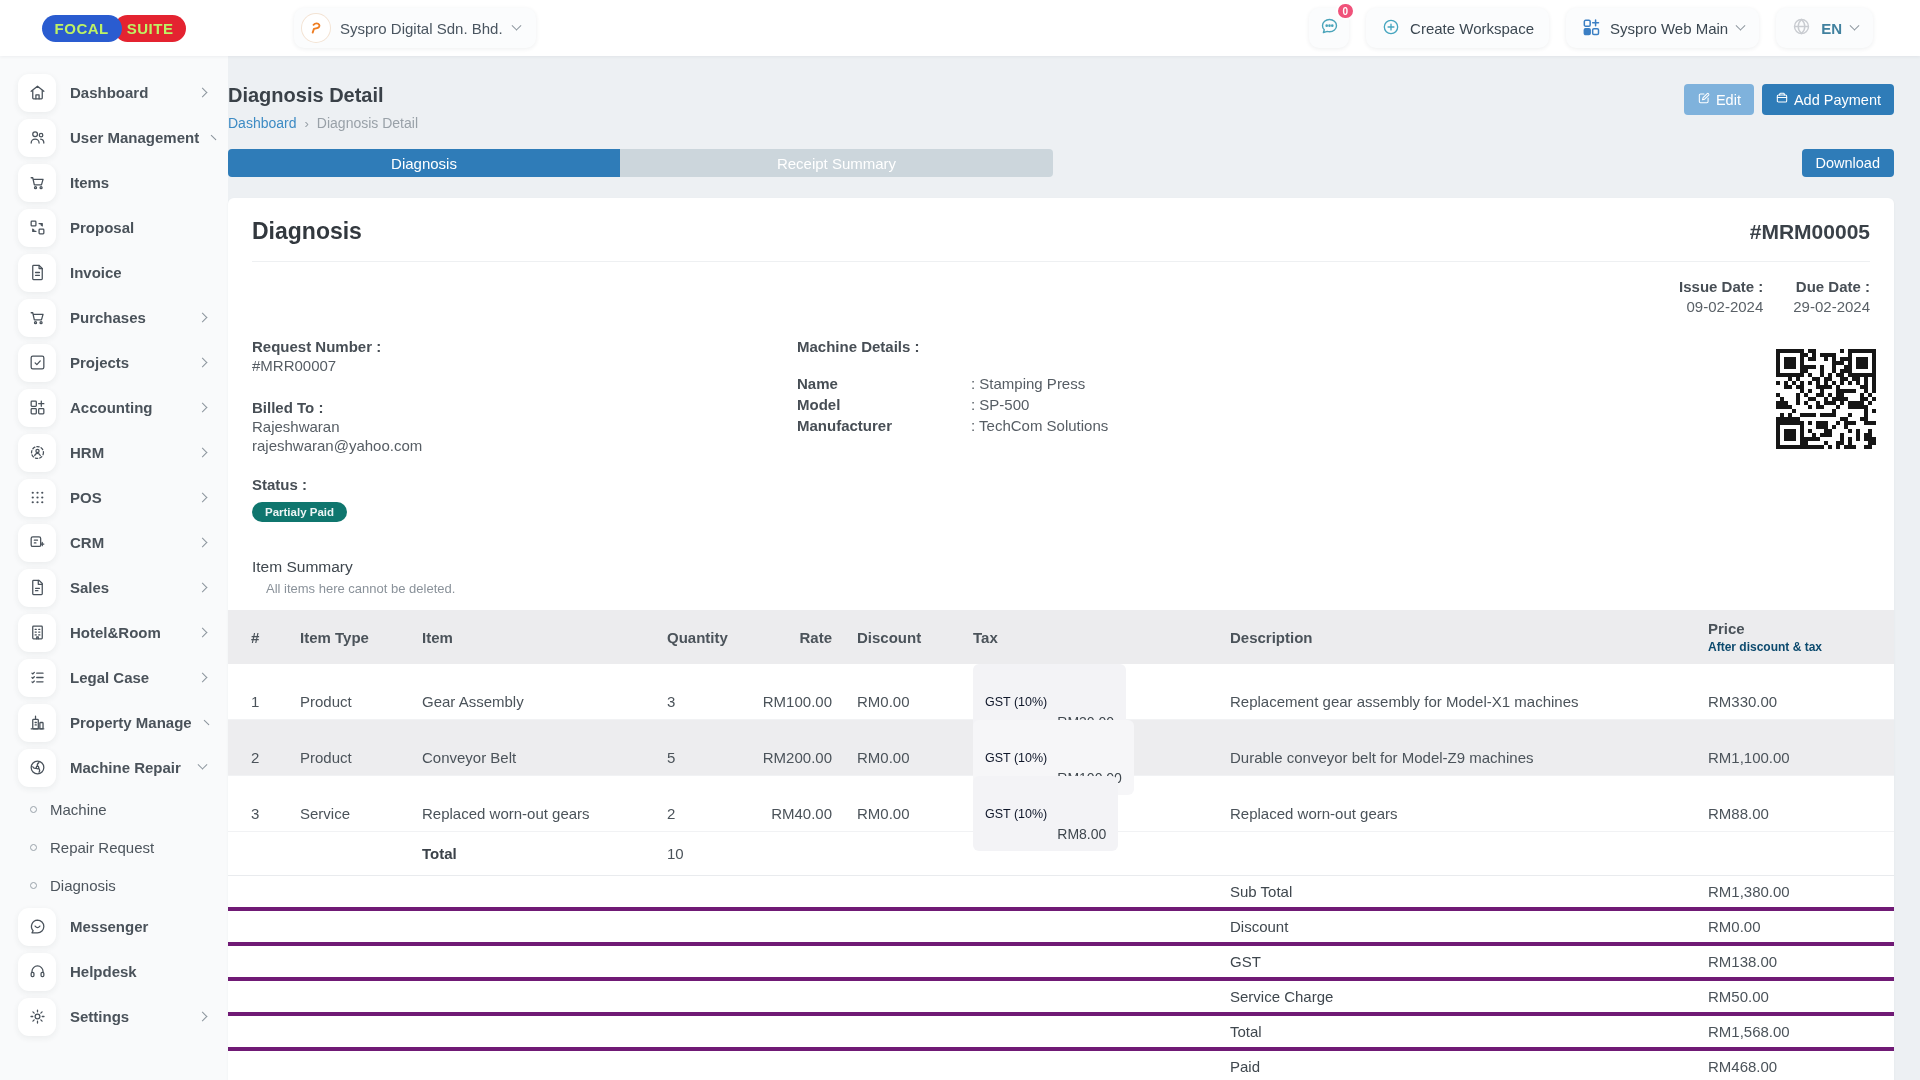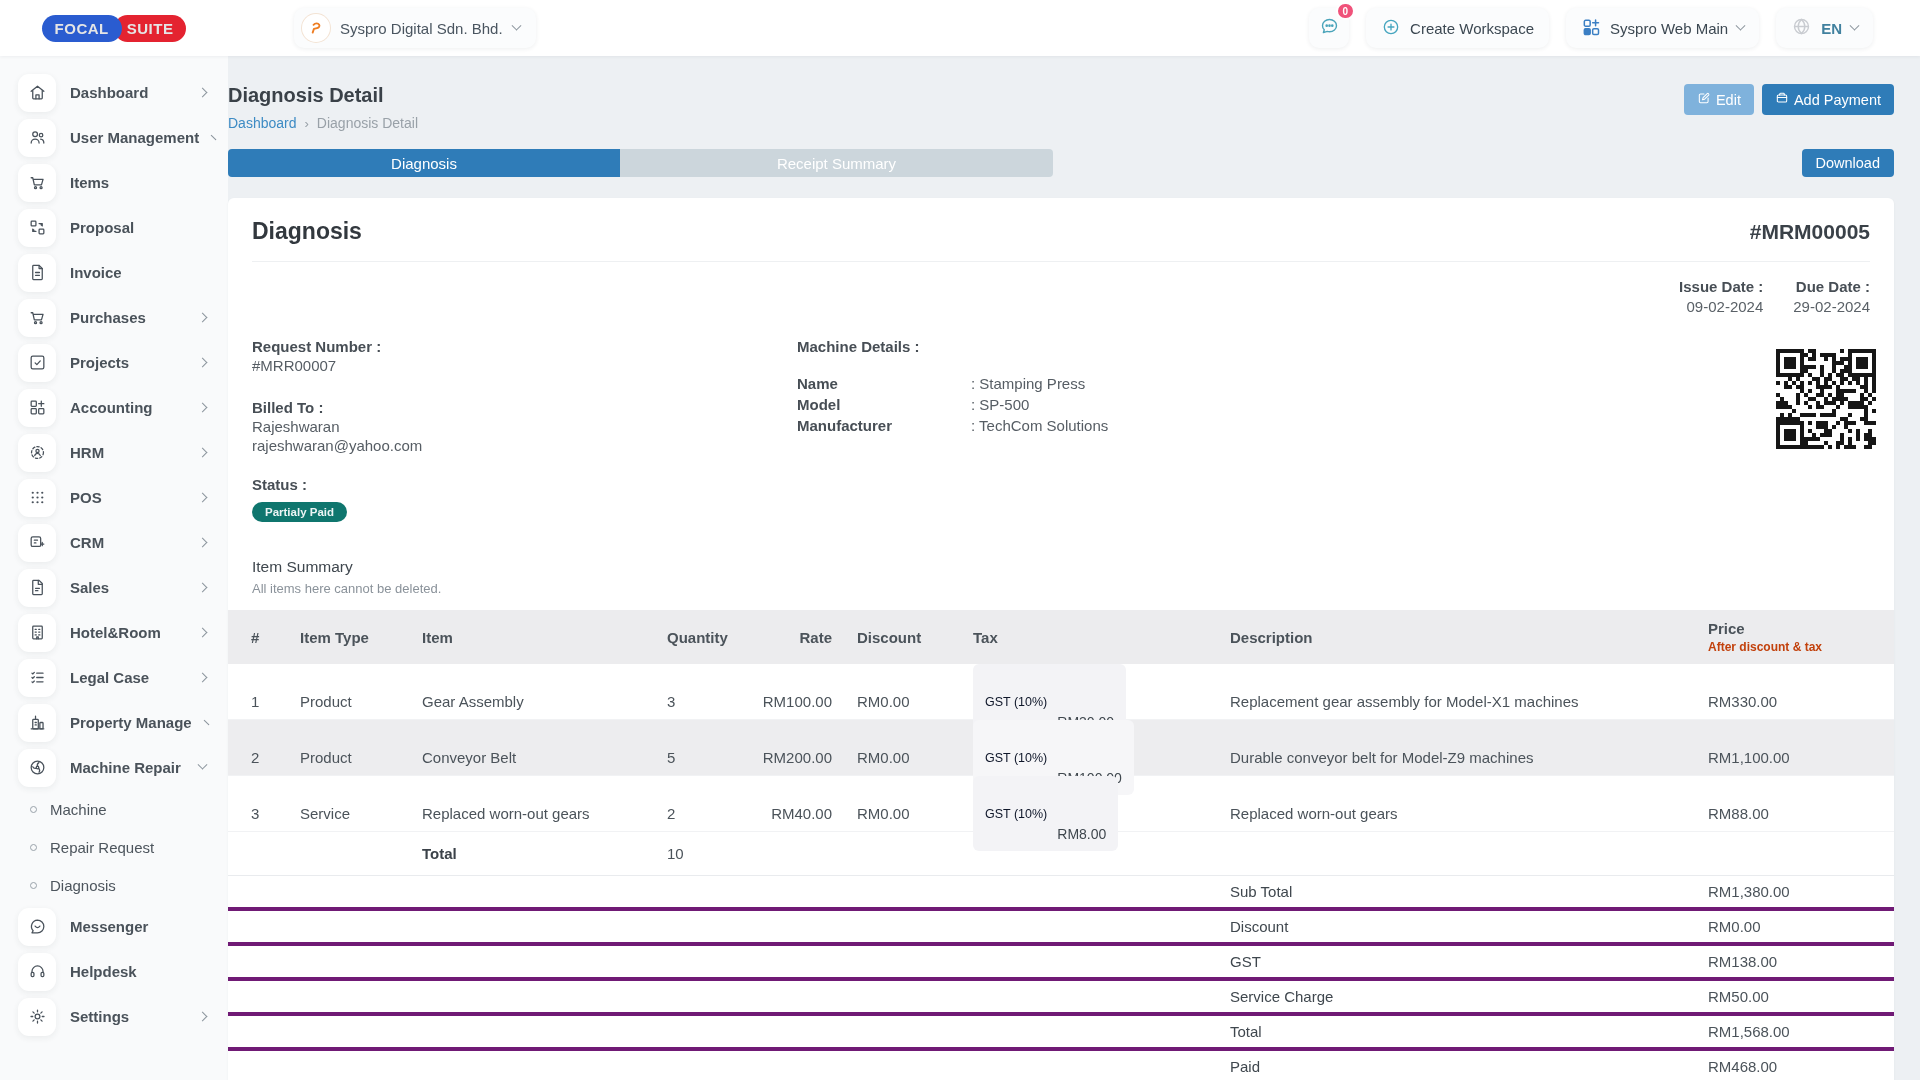--- a/index.html
+++ b/index.html
@@ -3,21 +3,21 @@
 <meta charset="utf-8">
 <style>
   * { box-sizing: border-box; margin: 0; padding: 0; }
   html,body { width:1920px; height:1080px; overflow:hidden;
     font-family:"Liberation Sans","DejaVu Sans",sans-serif; background:#edf0f3; color:#454d54; }
 
   
   .topbar { position:fixed; top:0; left:0; width:1920px; height:56px; background:#fff;
     display:flex; align-items:center; z-index:50; box-shadow:0 1px 3px rgba(40,50,60,.06); }
   .logo-area { width:228px; display:flex; justify-content:center; align-items:center; }
-  .logo-pill { color:#e5e5e5; font-weight:bold; font-size:15px; letter-spacing:.5px;
+  .logo-pill { color:#bef264; font-weight:bold; font-size:15px; letter-spacing:.5px;
     padding:5px 13px; border-radius:15px; }
   .logo-pill.blue { background:#2a5cd0; z-index:2; }
   .logo-pill.red  { background:#e42330; margin-left:-8px; }
   .ws-select { margin-left:66px; height:40px; background:#fbfcfd; border-radius:10px;
     box-shadow:0 1px 4px rgba(40,50,60,.08); display:flex; align-items:center; gap:10px;
     padding:0 16px 0 8px; cursor:pointer; }
   .ws-logo { width:28px; height:28px; border-radius:50%; background:#fff;
     box-shadow:0 0 0 1px #f3e3d4; display:flex; align-items:center; justify-content:center; }
   .ws-name { font-size:15px; font-weight:400; color:#4a5560; }
   .chev { display:inline-block; width:7px; height:7px; border-right:1.6px solid #8b949c;
@@ -92,32 +92,32 @@
   .m-value { font-size:15px; color:#565d64; }
   .qr { width:100px; height:100px; margin-top:12px; }
   .qr svg { width:100%; height:100%; shape-rendering:crispEdges; }
 
   .status-block { padding:20px 24px 0 24px; }
   .status-badge { display:inline-block; margin-top:8px; background:#efa13b; color:rgba(255,255,255,.92);
     font-size:11.5px; font-weight:600; padding:4px 13px; border-radius:12px; }
 
   .isum-head { padding:36px 24px 0 24px; }
   .isum-title { font-size:15.5px; color:#3f474e; }
-  .isum-note { font-size:13px; color:#8a929a; margin-top:5px; }
+  .isum-note { font-size:13px; color:#8a929a; margin-top:5px;margin-left:14px; }
 
   
   .tbl { margin-top:14px; }
   .tbl-row { display:grid; grid-template-columns:60px 125px 245px 95px 85px 135px 255px 478px 1fr;
     align-items:center; }
   .thead { background:#ececee; height:54px; font-weight:700; color:#3b4249; font-size:15px; }
   .cell { font-size:15px; color:#4b535a; }
   .c1 { padding-left:23px; } .c2 { padding-left:12px; } .c3 { padding-left:9px; }
   .c4 { padding-left:9px; }  .c5 { text-align:right; padding-right:6px; }
   .c6 { padding-left:19px; } .c7 { padding-left:0; } .c8 { padding-left:2px; } .c9 { padding-left:2px; }
-  .price-note { font-size:12px; font-weight:700; color:#c2410c; margin-top:3px; }
+  .price-note { font-size:12px; font-weight:700; color:#0c4a6e; margin-top:3px; }
   .trow { height:56px; border-bottom:1px solid #f1f2f4; }
   .trow.alt { background:#ededef; }
   .tax-chip { display:inline-flex; align-items:center; gap:10px; background:#f3f3f6;
     border-radius:6px; padding:9px 12px; }
   .trow.alt .tax-chip { background:#f6f6f8; }
   .tax-name { font-size:12.5px; color:#0f172a; }
   .tax-amt { font-size:14px; font-weight:500; color:#3f474e;margin-top:41px; }
   .total-row { height:44px; border-bottom:1px solid #e9ebee; }
   .total-label { font-weight:700; color:#3b4249; }
   .sum-row { height:35px; border-bottom:4px solid #701a75; }

